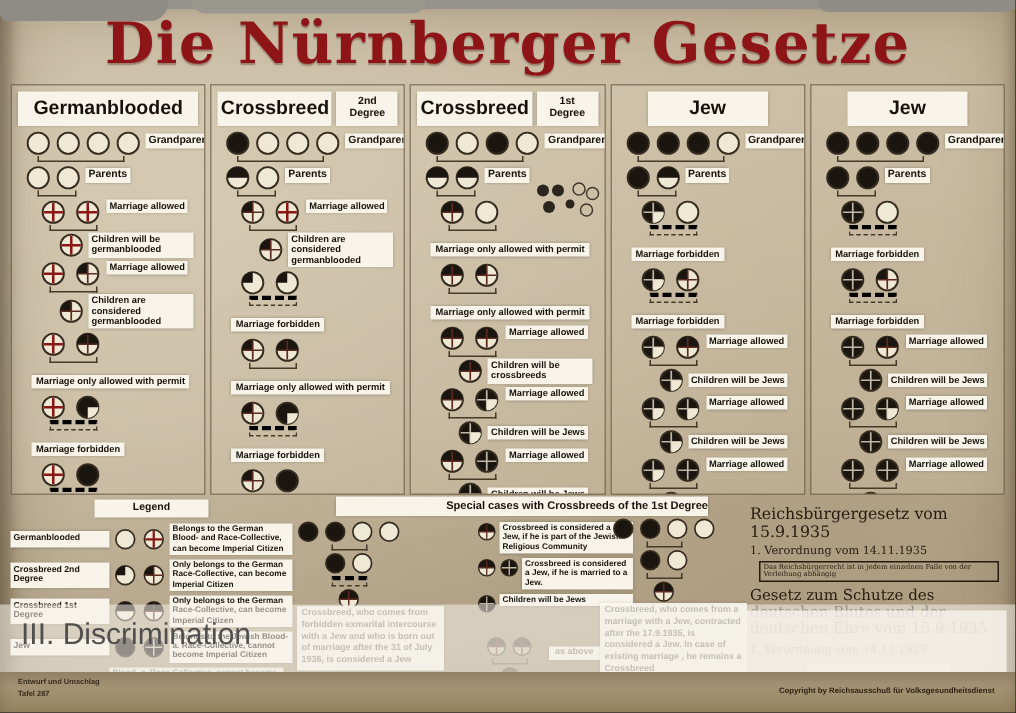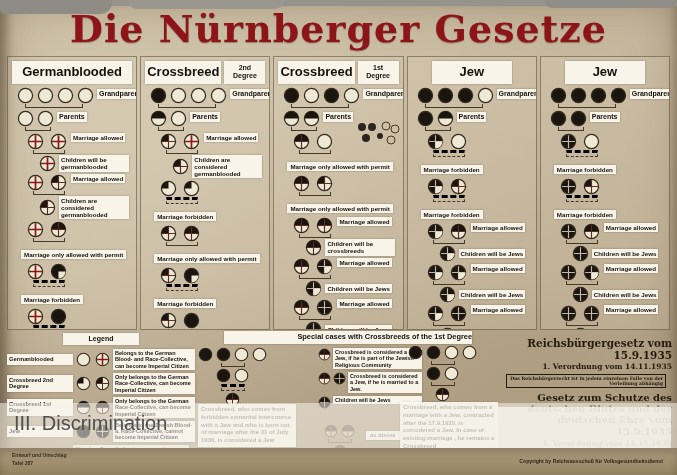--- a/index.html
+++ b/index.html
@@ -64,22 +64,22 @@
   .nrow{display:flex;gap:2px;align-items:flex-start;}
   .nrow .nsyms{line-height:0;display:flex;gap:2px;}
   .nrow .box{font-size:5.5px;padding:1px 2px;flex:1;}
   .sp-text{position:absolute;width:92px;font-size:6px;font-weight:bold;padding:2px 3px;
     color:#8b8372;background:rgba(252,250,244,.88);line-height:1.3;box-shadow:0 0 2px rgba(0,0,0,.15);}
   .sp-text.left{left:2px;top:75px;}
   .sp-text.right{left:204px;top:73px;}
   .sp-mini{position:absolute;left:128px;top:94px;opacity:.45;}
   .asabove{position:absolute;left:170px;top:102px;font-size:6px;padding:1px 4px;color:#8b8372;background:rgba(252,250,244,.88);font-weight:bold;}
   
-  .laws{position:absolute;left:500px;top:337px;width:172px;text-align:right;color:#241a10;
-    font-family:"DejaVu Serif",serif;font-weight:bold;}
+  .laws{position:absolute;left:500px;top:337px;width:172px;text-align:left;color:#241a10;
+    font-family:"DejaVu Serif",serif;font-weight:normal;}
   .law1{font-size:10.5px;}
   .law2{font-size:7.5px;margin-top:1px;}
   .lawbox{font-size:4.6px;border:1px solid #241a10;padding:1px 2px;margin:3px 6px;}
   .law3{font-size:10px;margin-top:4px;line-height:1.12;}
   .law4{font-size:7.5px;margin-top:2px;}
   .stamp{width:96px;height:8px;border:1px solid rgba(120,105,80,.6);background:rgba(250,247,240,.5);margin:4px auto 0;}
   .whitepatch{position:absolute;left:497px;top:407px;width:174px;height:45px;background:rgba(250,247,240,.8);}
   
   .overlay-band{position:absolute;left:0;top:403px;width:677px;height:45px;background:rgba(246,243,235,.55);}
   .caption{position:absolute;left:14px;top:9px;font-size:20px;color:#4f4f4f;}

